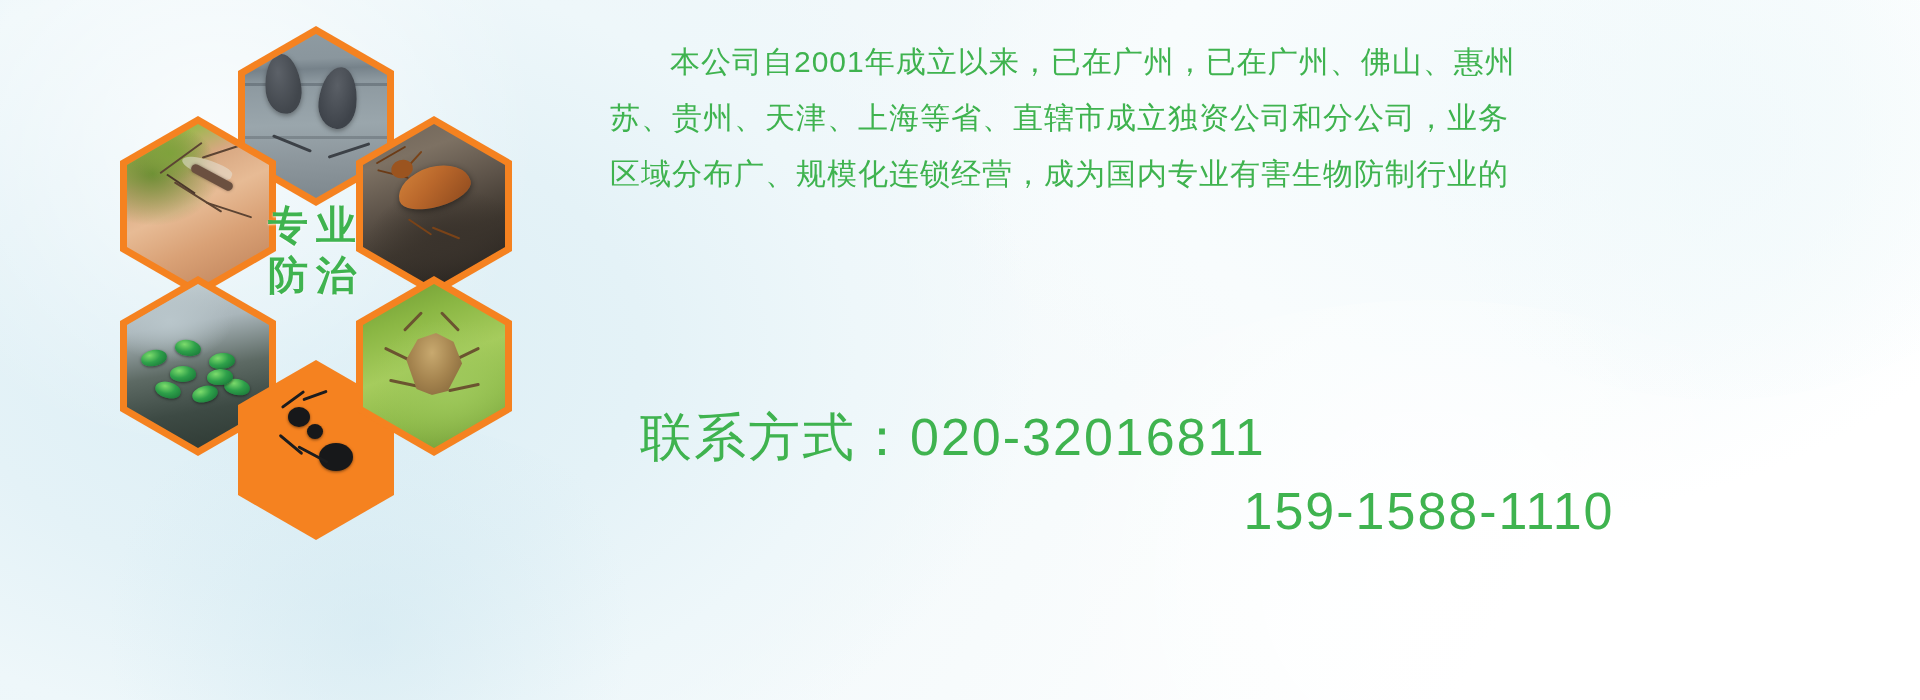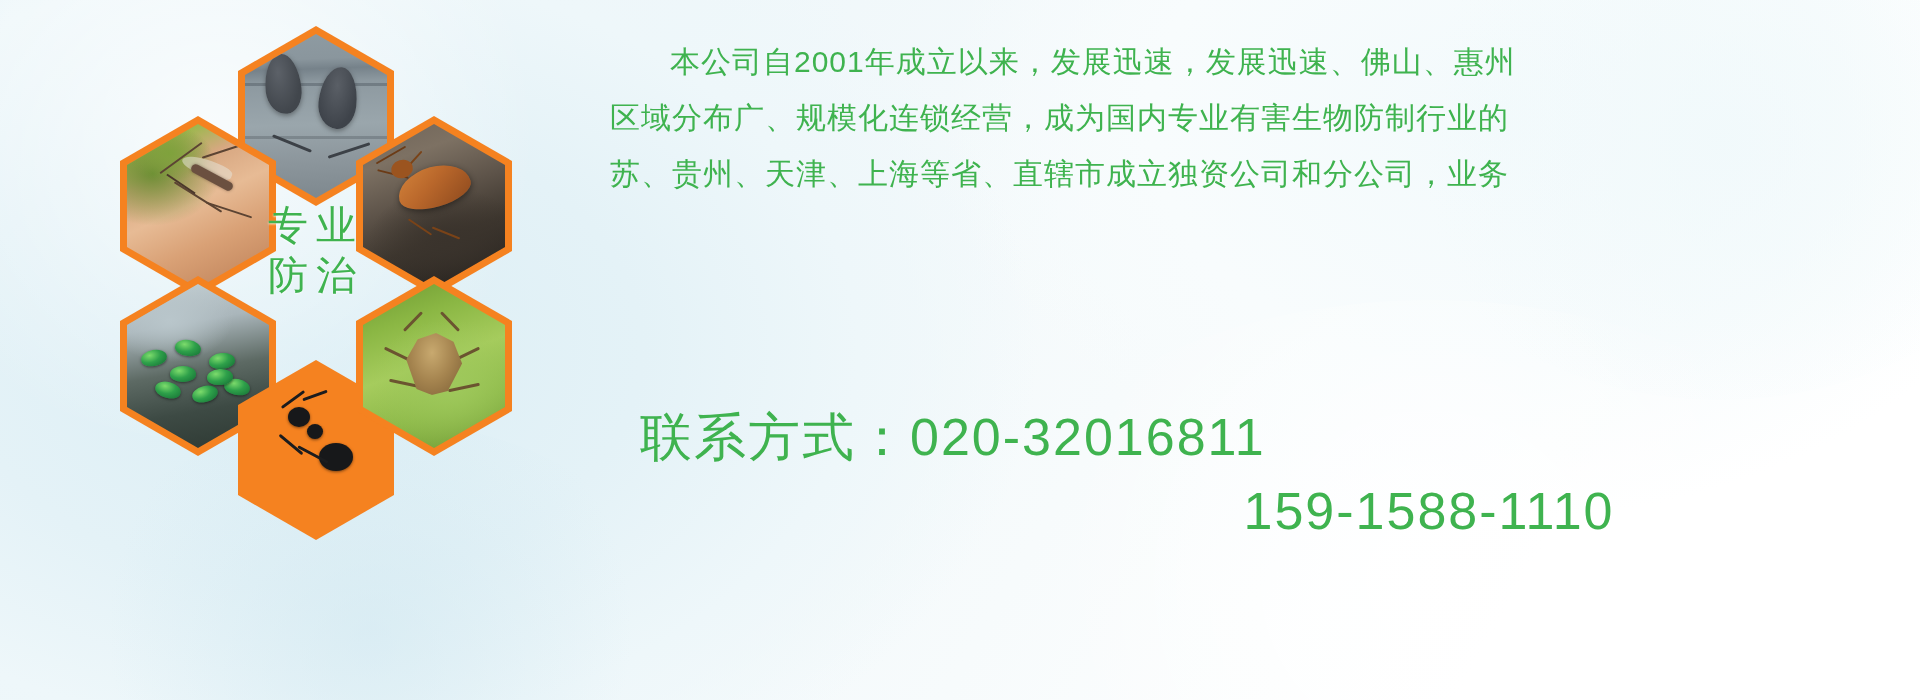--- a/index.html
+++ b/index.html
@@ -33,21 +33,21 @@
   }
   .hex .inner{
     position:absolute;left:7px;top:8px;width:142px;height:164px;
     clip-path:polygon(50% 0%,100% 25%,100% 75%,50% 100%,0% 75%,0% 25%);
     overflow:hidden;
   }
   .hex.center{background:transparent;}
   .hexlabel{
     position:absolute;left:0;top:0;width:156px;height:180px;
     display:flex;flex-direction:column;align-items:center;justify-content:center;
-    color:#3fb34f;font-weight:400;font-size:40px;letter-spacing:8px;line-height:1.25;
+    color:#3fb34f;font-weight:700;font-size:40px;letter-spacing:8px;line-height:1.25;
     text-shadow:0 1px 2px rgba(255,255,255,.8);
   }
   .hexlabel span{display:block;}
 
   
   #hx-mosquito{left:32px;top:108px;}
   #hx-rats{left:150px;top:18px;}
   #hx-cockroach{left:268px;top:108px;}
   #hx-center{left:150px;top:152px;}
   #hx-flies{left:32px;top:268px;}
@@ -280,23 +280,23 @@
     <div class="hex center" id="hx-center">
       <div class="hexlabel">
         <span>专业</span>
         <span>防治</span>
       </div>
     </div>
 
   </div>
 
   <div id="copy">
-    <div class="para-line first">本公司自2001年成立以来，发展迅速，发展迅速、佛山、惠州</div>
+    <div class="para-line first">本公司自2001年成立以来，已在广州，已在广州、佛山、惠州</div>
+    <div class="para-line">苏、贵州、天津、上海等省、直辖市成立独资公司和分公司，业务</div>
     <div class="para-line">区域分布广、规模化连锁经营，成为国内专业有害生物防制行业的</div>
-    <div class="para-line">苏、贵州、天津、上海等省、直辖市成立独资公司和分公司，业务</div>
   </div>
 
   <div id="contact">
     <div class="contact-line">联系方式：020-32016811</div>
     <div class="contact-line second">159-1588-1110</div>
   </div>
 
 </div>
 
 </body></html>

